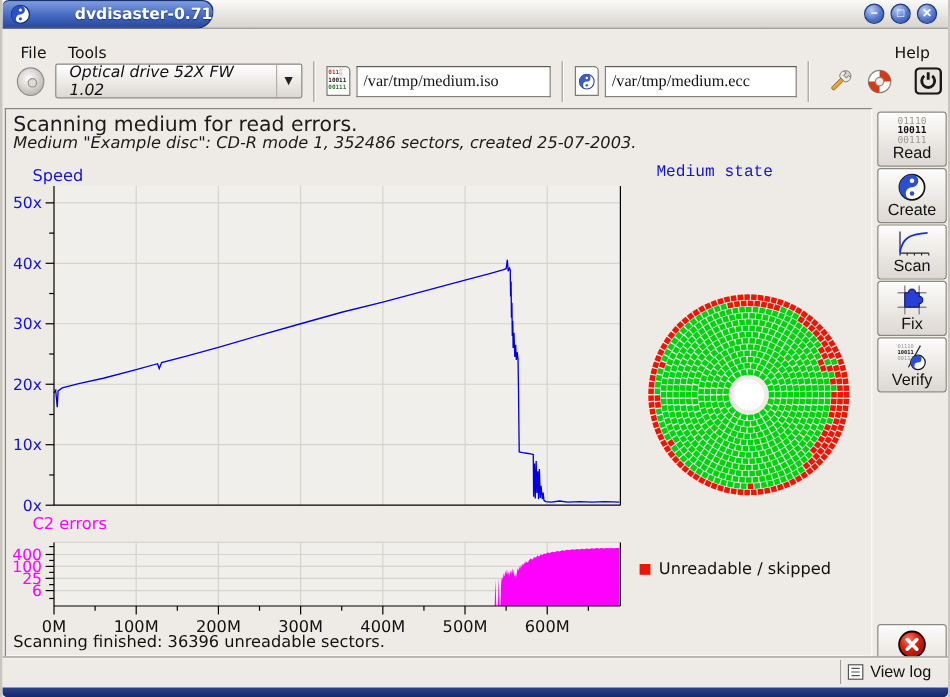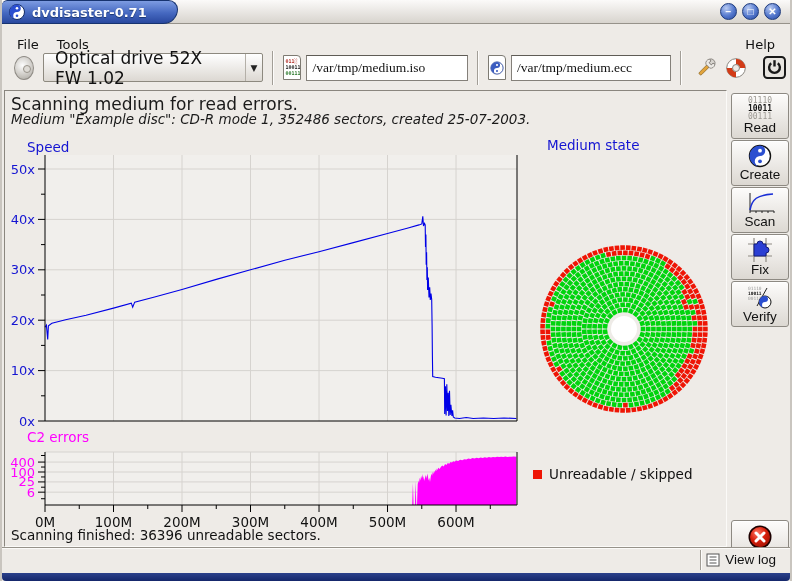--- a/index.html
+++ b/index.html
@@ -6,21 +6,21 @@
   *{box-sizing:border-box;}
   .window{position:relative;width:792px;height:581px;background:#eeebe7;
     font-family:"DejaVu Sans",sans-serif;overflow:hidden;
     border-left:2px solid #c9c5bf;border-right:2px solid #c9c5bf;}
   
   .titlebar{position:absolute;left:0;top:0;width:100%;height:24px;
     background:linear-gradient(#fbfaf9,#d8d4ce);border-bottom:1px solid #96928a;}
   .title-tab{position:absolute;left:0;top:0;height:24px;width:176px;
     background:linear-gradient(#7d9ce2 0%,#4568c0 55%,#29489f 100%);
     border:1px solid #17336f;border-left:none;border-radius:8px 14px 22px 0;
-    display:flex;align-items:center;gap:7px;padding-left:7px;color:#fff;}
+    display:flex;align-items:center;gap:7px;padding-left:7px;color:#fff;justify-content:space-between;}
   .title-text{font-size:13px;font-weight:bold;text-shadow:0 1px 1px #1a356f;}
   .winbtns{position:absolute;right:9px;top:3px;display:flex;gap:5px;}
   .winbtn{width:17px;height:17px;border-radius:50%;border:1px solid #1d3a7c;
     background:radial-gradient(circle at 35% 28%,#b9cbf2,#5377cd 55%,#2a4a9d);
     color:#fff;font-size:10px;line-height:15px;text-align:center;font-weight:bold;padding:0;}
   
   .menubar{position:absolute;left:0;top:25px;width:100%;height:21px;display:flex;
     align-items:center;font-size:13px;color:#111;padding:0 6px;}
   .menu-item{padding:1px 9px;margin-top:18px;}
   .menu-spacer{flex:1;}
@@ -29,42 +29,42 @@
     align-items:center;padding-left:12px;}
   .tb-sep{width:2px;height:34px;margin:0 9px;
     border-left:1px solid #a29e97;border-right:1px solid #fdfcfb;}
   .cd-icon{width:24px;height:24px;border-radius:50%;margin-right:9px;
     background:radial-gradient(circle at 42% 38%,#fdfdfd,#cfccc7 55%,#a5a29c);
     border:1px solid #8f8b85;position:relative;}
   .cd-icon::after{content:"";position:absolute;left:8px;top:8px;width:6px;height:6px;
     border-radius:50%;background:#dedbd6;border:1px solid #979289;}
   .combo{height:29px;display:flex;align-items:center;
     background:linear-gradient(#ffffff,#dcd8d2);border:1px solid #8d897f;border-radius:2px;}
-  .combo-label{font-size:17px;color:#111;padding:0 11px;}
+  .combo-label{font-size:13px;color:#111;padding:0 11px;font-style:italic;}
   .combo-arrow{width:22px;height:27px;border-left:1px solid #b4b0a8;
     display:flex;align-items:center;justify-content:center;font-size:9px;color:#222;}
   .file-icon{width:21px;height:25px;background:#fff;border:1px solid #7d7a72;
     margin-right:5px;position:relative;overflow:hidden;border-radius:0 4px 0 0;
     font-family:"DejaVu Sans Mono",monospace;font-size:5px;line-height:6px;
     color:#444;padding:2px 1px;font-weight:bold;}
   .file-icon .r1{color:#b4332d;} .file-icon .r2{color:#222;} .file-icon .r3{color:#2c7a2c;}
   .ecc-sheet{display:flex;align-items:center;justify-content:center;padding:0;}
   .entry{height:26px;background:#fff;border:1px solid #84807a;border-top-color:#5f5c56;
     font-family:Liberation Serif, serif;font-size:13.5px;color:#111;padding:0 5px;}
   .tool-btn{background:none;border:none;padding:0;margin:0 4px;display:flex;
     align-items:center;justify-content:center;width:26px;height:28px;}
   
   .status1{position:absolute;left:9px;top:94px;font-size:17px;color:#1a1a1a;}
   .status2{position:absolute;left:9px;top:111px;font-size:13.5px;font-style:italic;color:#1a1a1a;}
   
   .content-frame{position:absolute;left:2px;top:90px;width:723px;height:457px;
     border:1px solid;border-color:#8a867f #fbfaf8 #fbfaf8 #8a867f;background:#eeebe7;}
   .chart-label{position:absolute;font-size:13.5px;}
   .lbl-speed{left:25px;top:139px;}
-  .lbl-medium{left:545px;top:137px;}
+  .lbl-medium{left:545px;top:137px;font-family:Liberation Mono, monospace;}
   .lbl-c2{left:25px;top:429px;}
   #plot-svg{position:absolute;left:3px;top:135px;}
   #disc-svg{position:absolute;left:537px;top:244px;}
   .legend-row{position:absolute;display:flex;align-items:center;gap:7px;font-size:13.5px;color:#111;}
   .legend-sw{width:9px;height:9px;display:inline-block;}
   .scan-result{position:absolute;left:9px;top:527px;font-size:13.5px;color:#111;}
   
   .side-btn{position:absolute;left:729px;width:58px;height:46px;
     background:linear-gradient(#fdfcfb,#dcd8d2);border:1px solid #8d8982;border-radius:3px;
     box-shadow:inset 0 1px 0 #fff;display:flex;flex-direction:column;align-items:center;

